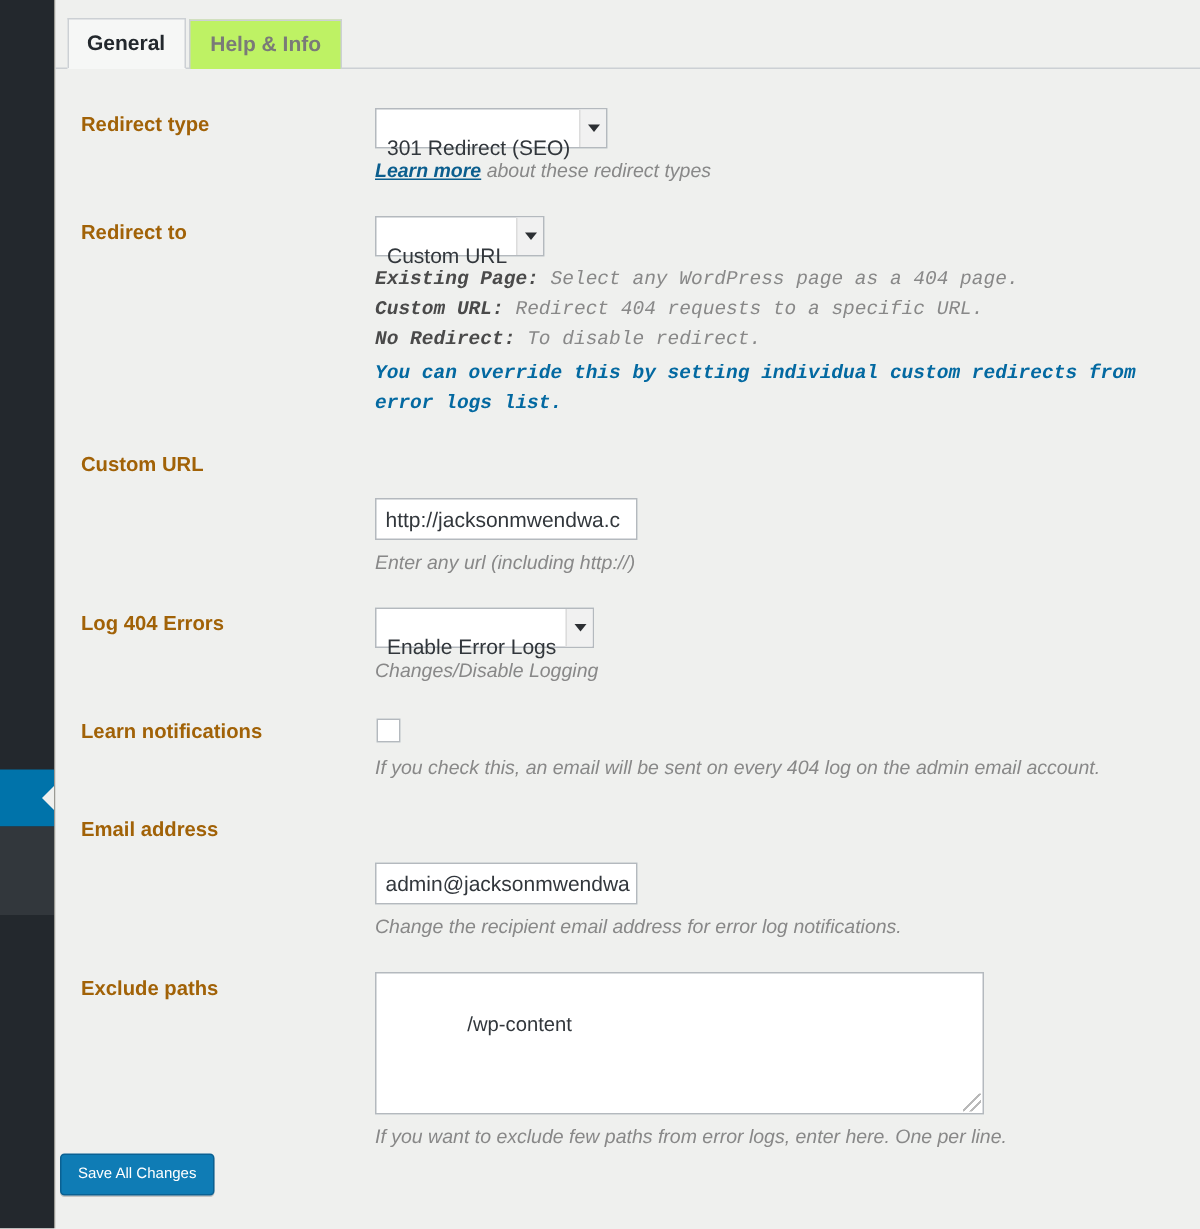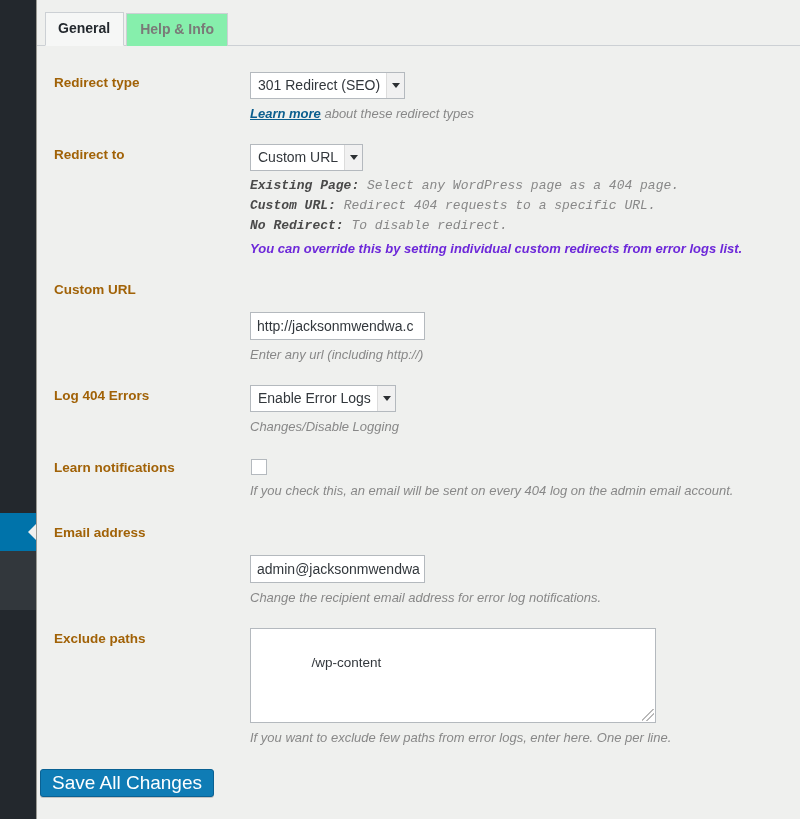--- a/index.html
+++ b/index.html
@@ -69,21 +69,21 @@
   }
   .nav-tab {
     display: inline-block;
     margin: 0 2px -1px 0;
     padding: 7px 13px 8px 13px;
     font-size: 14px;
     font-weight: bold;
     line-height: 17px;
     border: 1px solid #ccd0d4;
     border-bottom: none;
-    background: #86efac;
+    background: #bef264;
     color: #7a7a78;
     font-family: "Liberation Sans", sans-serif;
     cursor: pointer;
     vertical-align: bottom;
   }
   .nav-tab-active {
     background: #f6f7f6;
     border-bottom: 1px solid #f6f7f6;
     color: #23282d;
     position: relative;
@@ -119,21 +119,21 @@
 
   
   .wp-select {
     display: inline-block;
     position: relative;
     background: #fff;
     border: 1px solid #b4b9be;
     border-radius: 0;
     height: 27px;
     line-height: 25px;
-    padding: 0 24px 0 7px;
+    padding: 13px 24px 0 7px;
     font-size: 14px;
     color: #32373c;
     font-family: "Liberation Sans", sans-serif;
     cursor: pointer;
     white-space: nowrap;
     vertical-align: top;
   }
   .wp-select .sel-arrow {
     position: absolute; right: 0; top: 0;
     width: 18px; height: 25px;
@@ -212,44 +212,45 @@
     font-family: "Liberation Sans", sans-serif;
   }
   .description b, .description strong {
     font-style: italic;
     font-weight: bold;
     color: #4a4a4a;
   }
   .desc-line { display: block; font-family: Liberation Mono, monospace; }
   .desc-override {
     display: block;
-    color: #6d28d9;
+    color: #0369a1;
     font-weight: bold;
     font-style: italic;
     font-size: 13px;
     margin-top: 2px;
+    font-family: Liberation Mono, monospace;
   }
   a.learn-more {
     color: #0b5e8e;
     font-weight: bold;
     font-style: italic;
     text-decoration: underline;
   }
 
   
   .submit-wrap {
     position: absolute; left: 3px; top: 769px;
   }
   .button-primary {
     display: inline-block;
     background: #0f7cb5;
     border: 1px solid #0a6193;
     border-radius: 3px;
     color: #fff;
-    font-size: 19px;
+    font-size: 10px;
     line-height: 26px;
     height: 28px;
     padding: 0 11px;
     font-family: "Liberation Sans", sans-serif;
     cursor: pointer;
     box-shadow: 0 1px 0 rgba(0,0,0,0.18);
   }
 </style>
 </head>
 <body>

